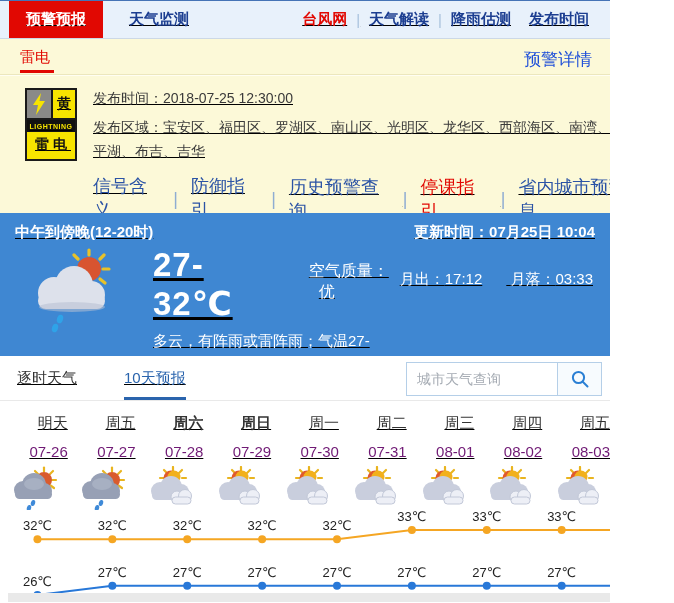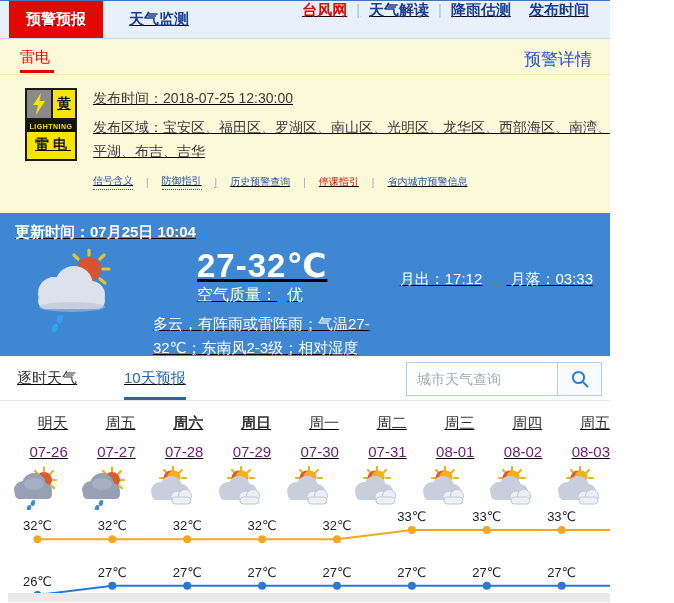--- a/index.html
+++ b/index.html
@@ -6,21 +6,21 @@
   body { background:#fff; font-family:"Liberation Sans","DejaVu Sans",sans-serif; }
   .page { position:relative; width:610px; height:603px; background:#fff; overflow:hidden;
           border-top:1px solid #4573b6;text-decoration:underline; }
 
   
   .nav { height:38px; background:#e8f1fb; border-bottom:1px solid #ccd8e6;
          display:flex; align-items:stretch; font-size:15px; font-weight:bold; }
   .nav-tab-active { background:#e10802; color:#fff; margin-left:9px; padding:0 17px;
                     display:flex; align-items:center; cursor:pointer; }
   .nav-tab { color:#1c3e91; padding:0 26px; display:flex; align-items:center; cursor:pointer;text-align:center; }
-  .nav-links { margin-left:auto; display:flex; padding-right:12px; }
+  .nav-links { margin-left:auto; display:flex; align-items:center; padding-right:12px; }
   .nav-link { color:#1c3e91; cursor:pointer; padding:0 9px; }
   .nav-link.accent { color:#e10802; }
   .nav-sep { color:#a9c2dd; font-weight:normal; }
 
   
   .warn { height:174px; background:#fcf9d8; }
   .warn-head { position:relative; height:36px; border-bottom:1px solid #ece7bd; box-shadow:0 1px 0 #fffef2; }
   .warn-type { position:absolute; left:20px; top:9px; color:#e10802; font-size:15px; }
   .warn-type-bar { position:absolute; left:20px; top:31px; width:34px; height:3px; background:#e10802; }
   .warn-detail { position:absolute; right:18px; top:9px; color:#1d4ed8; font-size:17px; cursor:pointer; }
@@ -31,35 +31,35 @@
                  display:flex; align-items:center; justify-content:center; }
   .walert-colorname { flex:1; display:flex; align-items:center; justify-content:center;
                       font-size:14px; font-weight:bold; color:#111; }
   .walert-mid { height:12px; background:#111; color:#f7e400; font-size:7px; font-weight:bold;
                 display:flex; align-items:center; justify-content:center; letter-spacing:.5px; }
   .walert-bottom { height:25px; display:flex; align-items:center; justify-content:center;
                    font-size:14px; font-weight:bold; color:#111; letter-spacing:4px; padding-left:4px;}
   .warn-text { margin-left:16px; flex:1; color:#3a3a3a; font-size:14px; }
   .warn-line1 { margin-top:2px; }
   .warn-line2 { margin-top:7px; line-height:24px; width:560px; }
-  .warn-links { margin-top:11px; font-size:10px; display:flex; align-items:center; }
+  .warn-links { margin-top:11px; font-size:18px; display:flex; align-items:center; }
   .warn-link { color:#2b53a5; cursor:pointer; }
   .warn-link.dotted { border-bottom:1px dotted #2b53a5; padding-bottom:1px; }
   .warn-link.accent { color:#e10802; }
   .warn-lsep { color:#8fadd2; margin:0 13px; }
 
   
   .cur { height:143px; background:#3f87d2; color:#fff; position:relative; padding:10px 15px 0 15px; }
   .cur-row1 { display:flex; justify-content:space-between; font-size:15px; }
   .cur-period { font-weight:bold; }
   .cur-update { font-weight:bold; }
   .cur-row2 { display:flex; margin-top:4px; }
   .cur-icon { width:100px; height:88px; margin-left:10px; flex-shrink:0; }
   .cur-mid { margin-left:28px; width:352px; }
-  .cur-templine { display:flex; align-items:baseline;flex-direction:column; }
+  .cur-templine { display:flex; align-items:baseline; }
   .cur-temp { font-size:33px; font-weight:bold; letter-spacing:1px; }
   .cur-air { font-size:16px; margin-left:44px; }
   .cur-air-val { margin-left:10px; }
   .cur-desc { font-size:15px; line-height:24px; margin-top:6px; }
   .cur-side { margin-left:auto; margin-right:2px; font-size:15px; padding-top:16px; white-space:nowrap; }
   .cur-side-row { line-height:34px; }
   .cur-side-row span.gap { margin-right:24px; }
 
   
   .tabs { height:45px; background:#fff; border-bottom:1px solid #e9e9e9; display:flex; align-items:stretch; position:relative;gap:16px; }
@@ -142,20 +142,21 @@
             <span class="warn-link accent">停课指引</span>
             <span class="warn-lsep">|</span>
             <span class="warn-link">省内城市预警信息</span>
           </div>
       </div>
     </div>
   </div>
 
   <div class="cur">
     <div class="cur-row1">
+      <span class="cur-period">中午到傍晚(12-20时)</span>
       <span class="cur-update"><span>更新时间：</span><span>07月25日 10:04</span></span>
     </div>
     <div class="cur-row2">
       <div class="cur-icon">
         <svg width="100" height="88" viewBox="0 0 100 88">
           <g stroke="#e8c22a" stroke-width="3.2" stroke-linecap="round">
             <line x1="64" y1="4" x2="64" y2="9"></line>
               <line x1="79" y1="9" x2="75" y2="13"></line>
             <line x1="84" y1="23" x2="78" y2="23"></line>
               <line x1="80" y1="37" x2="75" y2="33"></line>

